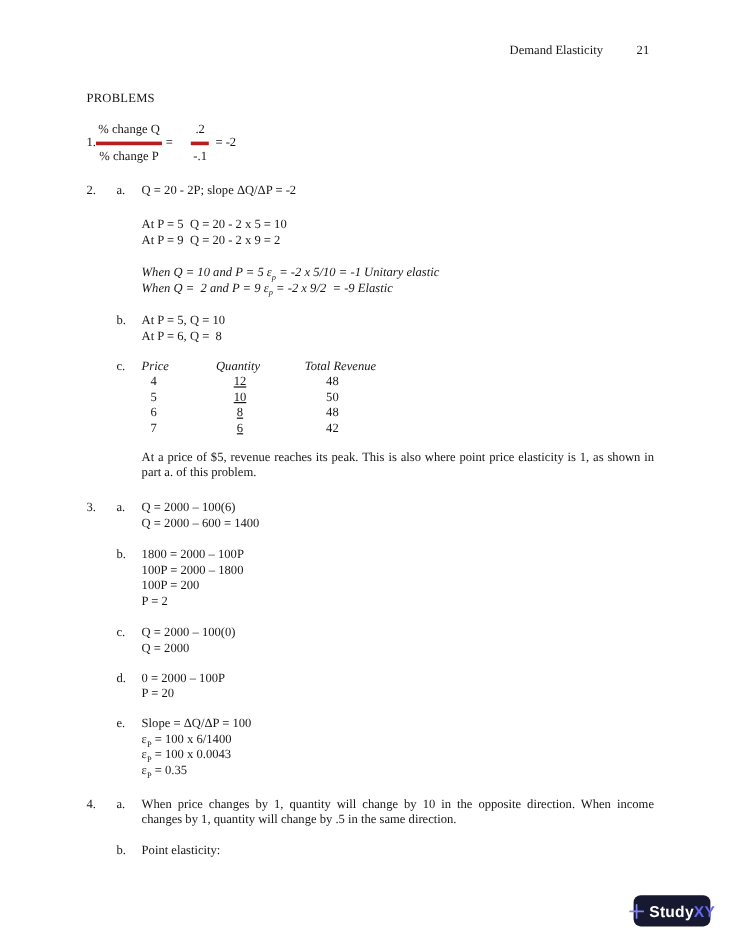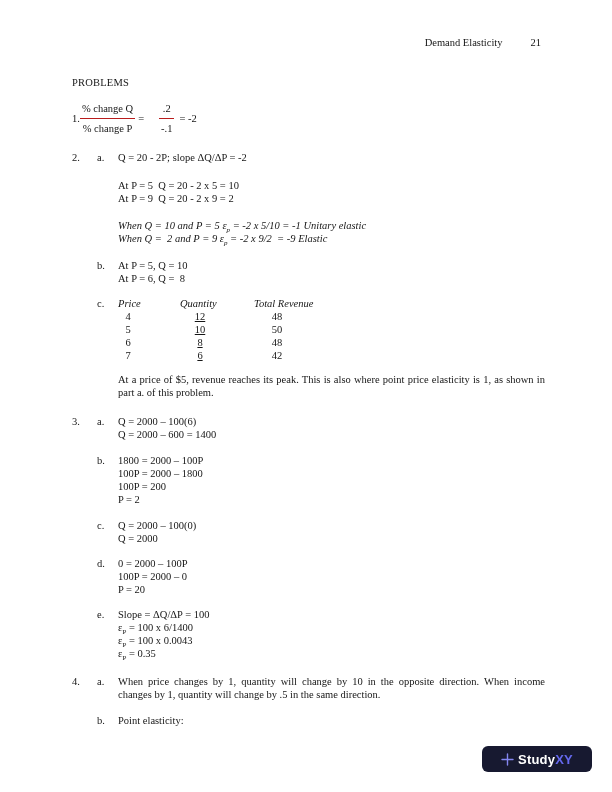--- a/index.html
+++ b/index.html
@@ -19,21 +19,21 @@
     position:absolute; left:72px; top:76px; width:473px;
   }
   .prob-title { letter-spacing:0.2px; }
   .row { display:grid; grid-template-columns:25px 21px 1fr; }
   .row1 { display:grid; grid-template-columns:25px 1fr; }
   .num, .letter { white-space:nowrap; }
   .eqline { white-space:pre-wrap; }
   
   .frac-row { display:flex; align-items:center; margin-top:13px; }
   .frac { display:inline-block; text-align:center; }
-  .frac .fnum { padding:0 2px 3px 2px; border-bottom:1px solid #b91c1c; }
+  .frac .fnum { padding:0 2px 3px 2px; border-bottom:3px solid #b91c1c; }
   .frac .fden { padding:3px 2px 0 2px; }
   .eqsign { margin:0 4px 0 3px; }
   .frac2 { margin-left:11px; }
   .result { margin-left:5px; }
   
   .mt-p2a { margin-top:16px; }
   .gap15 { margin-top:15px; }
   .gap14 { margin-top:14px;font-style:italic; }
   .mt-p2b { margin-top:14px; }
   .mt-p2c { margin-top:12px; }
@@ -50,21 +50,21 @@
   .ctable .hdr { font-style:italic; }
   .cnum { display:inline-block; text-align:center; }
   .w1 { width:20px; }
   .w2 { width:40px;text-decoration:underline; }
   .w3 { width:46px; }
   .justify { text-align:justify; }
   sub { font-size:7px; line-height:0; }
   
   .logo {
     position:absolute; right:20px; bottom:20px;
-    width:110px; height:26px; border-radius:6px;
+    width:64px; height:26px; border-radius:6px;
     background:#171930;
     display:flex; align-items:center; justify-content:center; gap:4px;
     font-family:"Liberation Sans", sans-serif;
   }
   .logo .brand { font-size:13px; font-weight:700; color:#ffffff; letter-spacing:0.2px; }
   .logo .brand .accent { color:#6568ee; }
 </style>
 </head>
 <body>
 
@@ -175,21 +175,20 @@
         <div class="eqline">Q = 2000 – 100(0)</div>
         <div class="eqline">Q = 2000</div>
       </div>
     </div>
 
     <div class="row mt-p3d">
       <div class="num"></div>
       <div class="letter">d.</div>
       <div>
         <div class="eqline">0 = 2000 – 100P</div>
-        <div class="eqline">100P = 2000 – 0</div>
         <div class="eqline">P = 20</div>
       </div>
     </div>
 
     <div class="row mt-p3e">
       <div class="num"></div>
       <div class="letter">e.</div>
       <div>
         <div class="eqline">Slope = ΔQ/ΔP = 100</div>
         <div class="eqline"><span>ε</span><sub>P</sub><span> = 100 x 6/1400</span></div>

